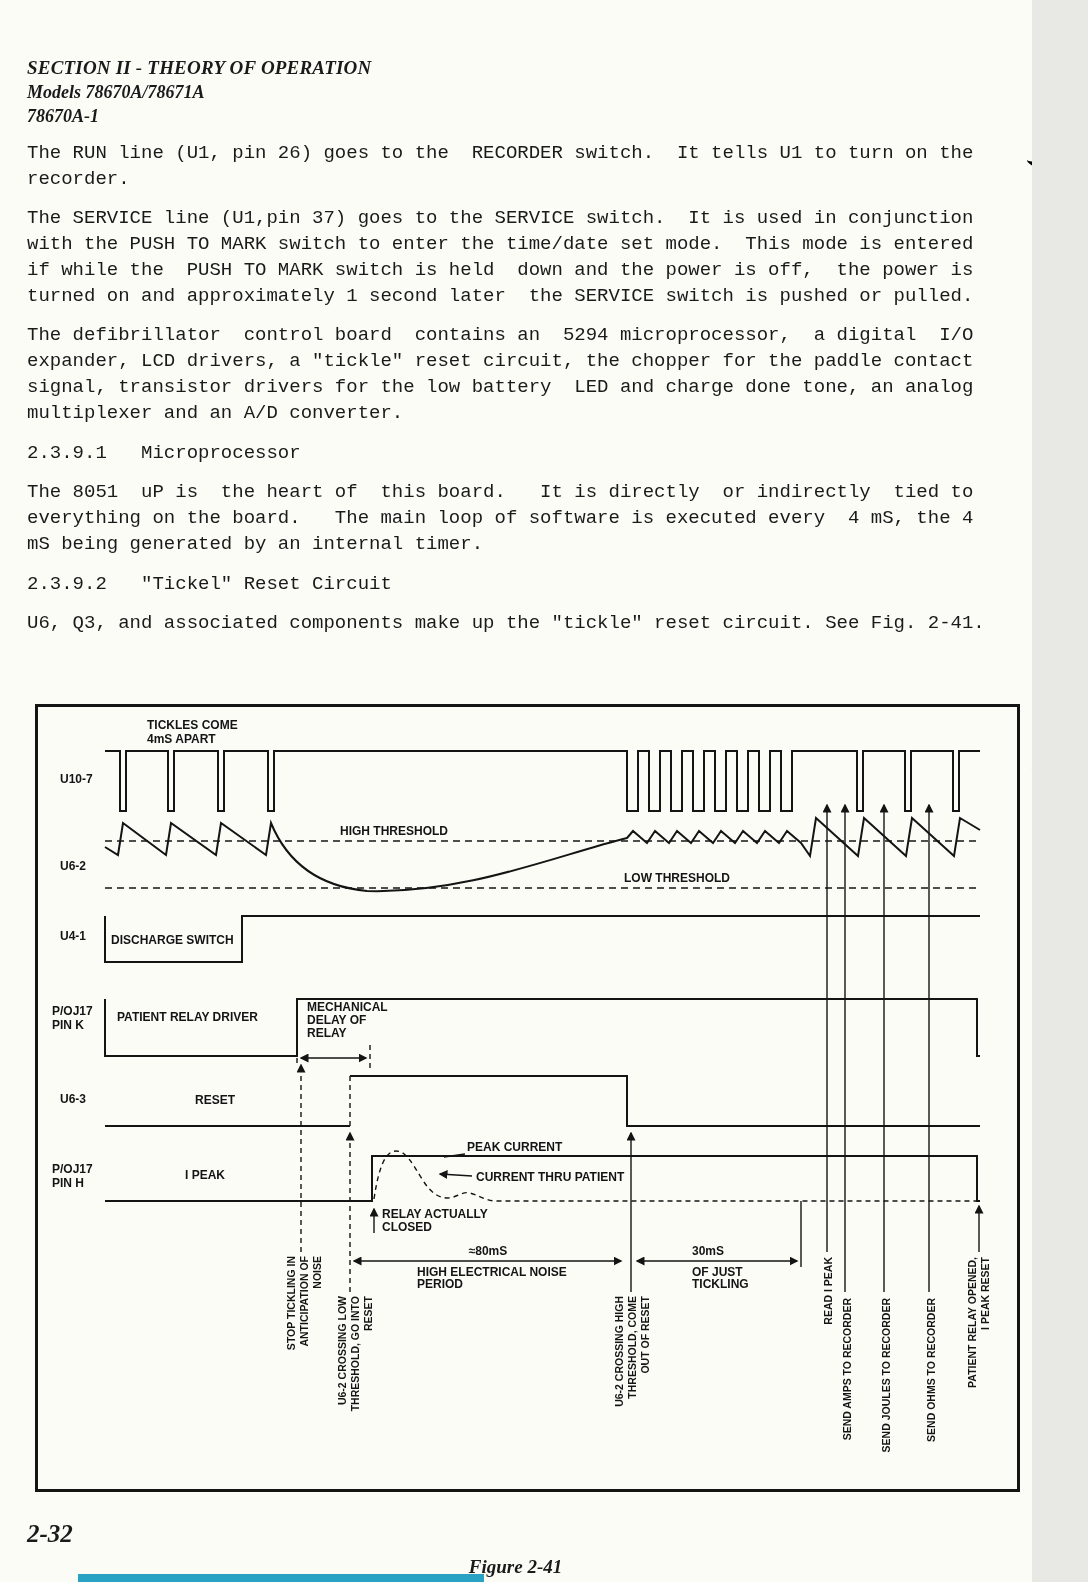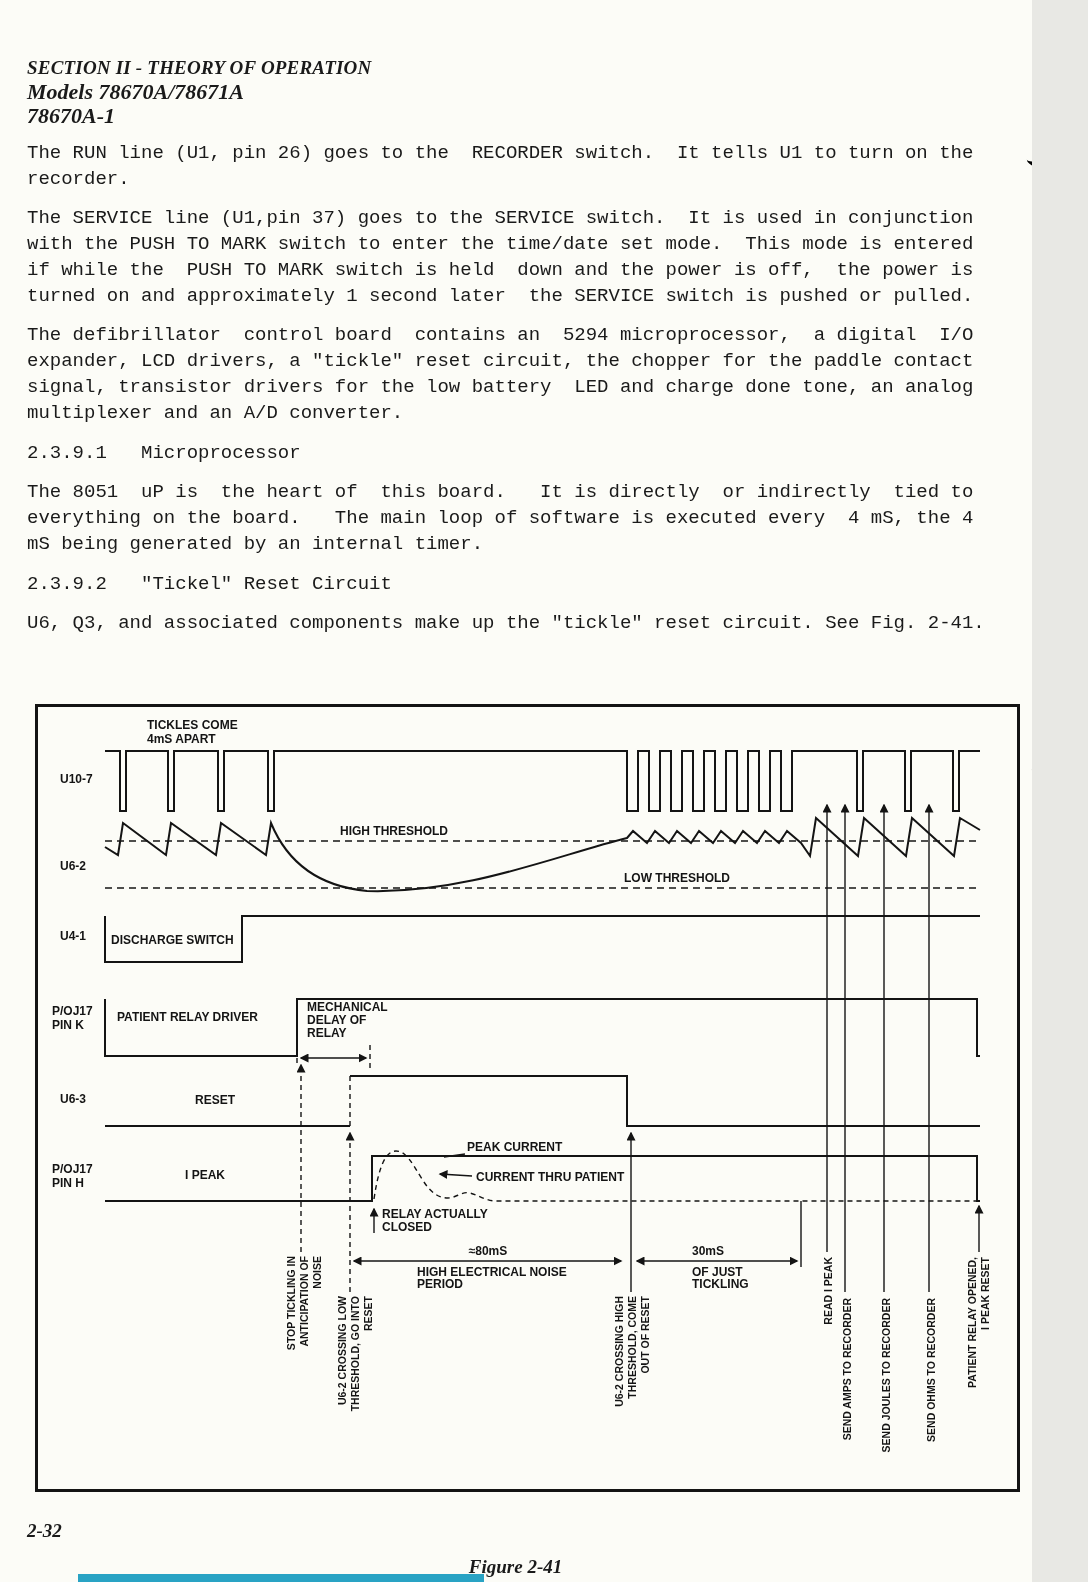--- a/index.html
+++ b/index.html
@@ -1,25 +1,25 @@
 <!DOCTYPE html>
 <html><head>
 <meta charset="utf-8">
 <style>
   html,body{margin:0;padding:0;background:#e8e8e4;}
   .page{position:relative;width:1032px;height:1582px;background:#fcfcf7;color:#1a1a1a;overflow:hidden;text-decoration:underline;}
   .doc-header{position:absolute;left:27px;top:56px;font-family:"Liberation Serif",serif;font-style:italic;font-weight:700;line-height:24px;}
   .doc-header .l1{font-size:19px;letter-spacing:.2px;}
-  .doc-header .l2,.doc-header .l3{font-size:22px;}
+  .doc-header .l2,.doc-header .l3{font-size:18px;}
   .content{position:absolute;left:27px;top:140px;width:1005px;font-family:"Liberation Mono",monospace;font-size:19px;line-height:26px;}
   .content p{margin:0 0 13px 0;white-space:pre;}
   .content .heading{margin:14px 0 13px 0;font-size:19px;font-weight:400;white-space:pre;}
   figure.timing{position:absolute;left:23px;top:692px;width:985px;height:788px;margin:12px;}
   .fig-caption{position:absolute;left:23px;top:1556px;width:985px;text-align:center;font-family:"Liberation Serif",serif;font-style:italic;font-weight:700;font-size:19px;}
-  .page-num{position:absolute;left:27px;top:1520px;font-family:"Liberation Serif",serif;font-style:italic;font-weight:700;font-size:19px;}
+  .page-num{position:absolute;left:27px;top:1520px;font-family:"Liberation Serif",serif;font-style:italic;font-weight:700;font-size:25px;}
   .curl{position:absolute;width:46px;height:18px;border-radius:50%;border-bottom:7px solid #000;transform:rotate(-12deg);}
   .curl.c3{transform:rotate(-20deg);}
   .edge-bar{position:absolute;left:78px;top:1574px;width:406px;height:8px;background:#29a3c4;}
   svg .t{font-family:"Liberation Sans",sans-serif;font-weight:700;font-size:12px;fill:#141414;}
   svg .rot{font-family:"Liberation Sans",sans-serif;font-weight:700;font-size:10.5px;fill:#141414;text-anchor:end;}
   svg .tr{stroke:#141414;stroke-width:2;fill:none;}
   svg .thin{stroke:#141414;stroke-width:1.4;fill:none;}
   svg .dash{stroke-dasharray:7 5;}
   svg .dash2{stroke-dasharray:5 4;}
 </style>

